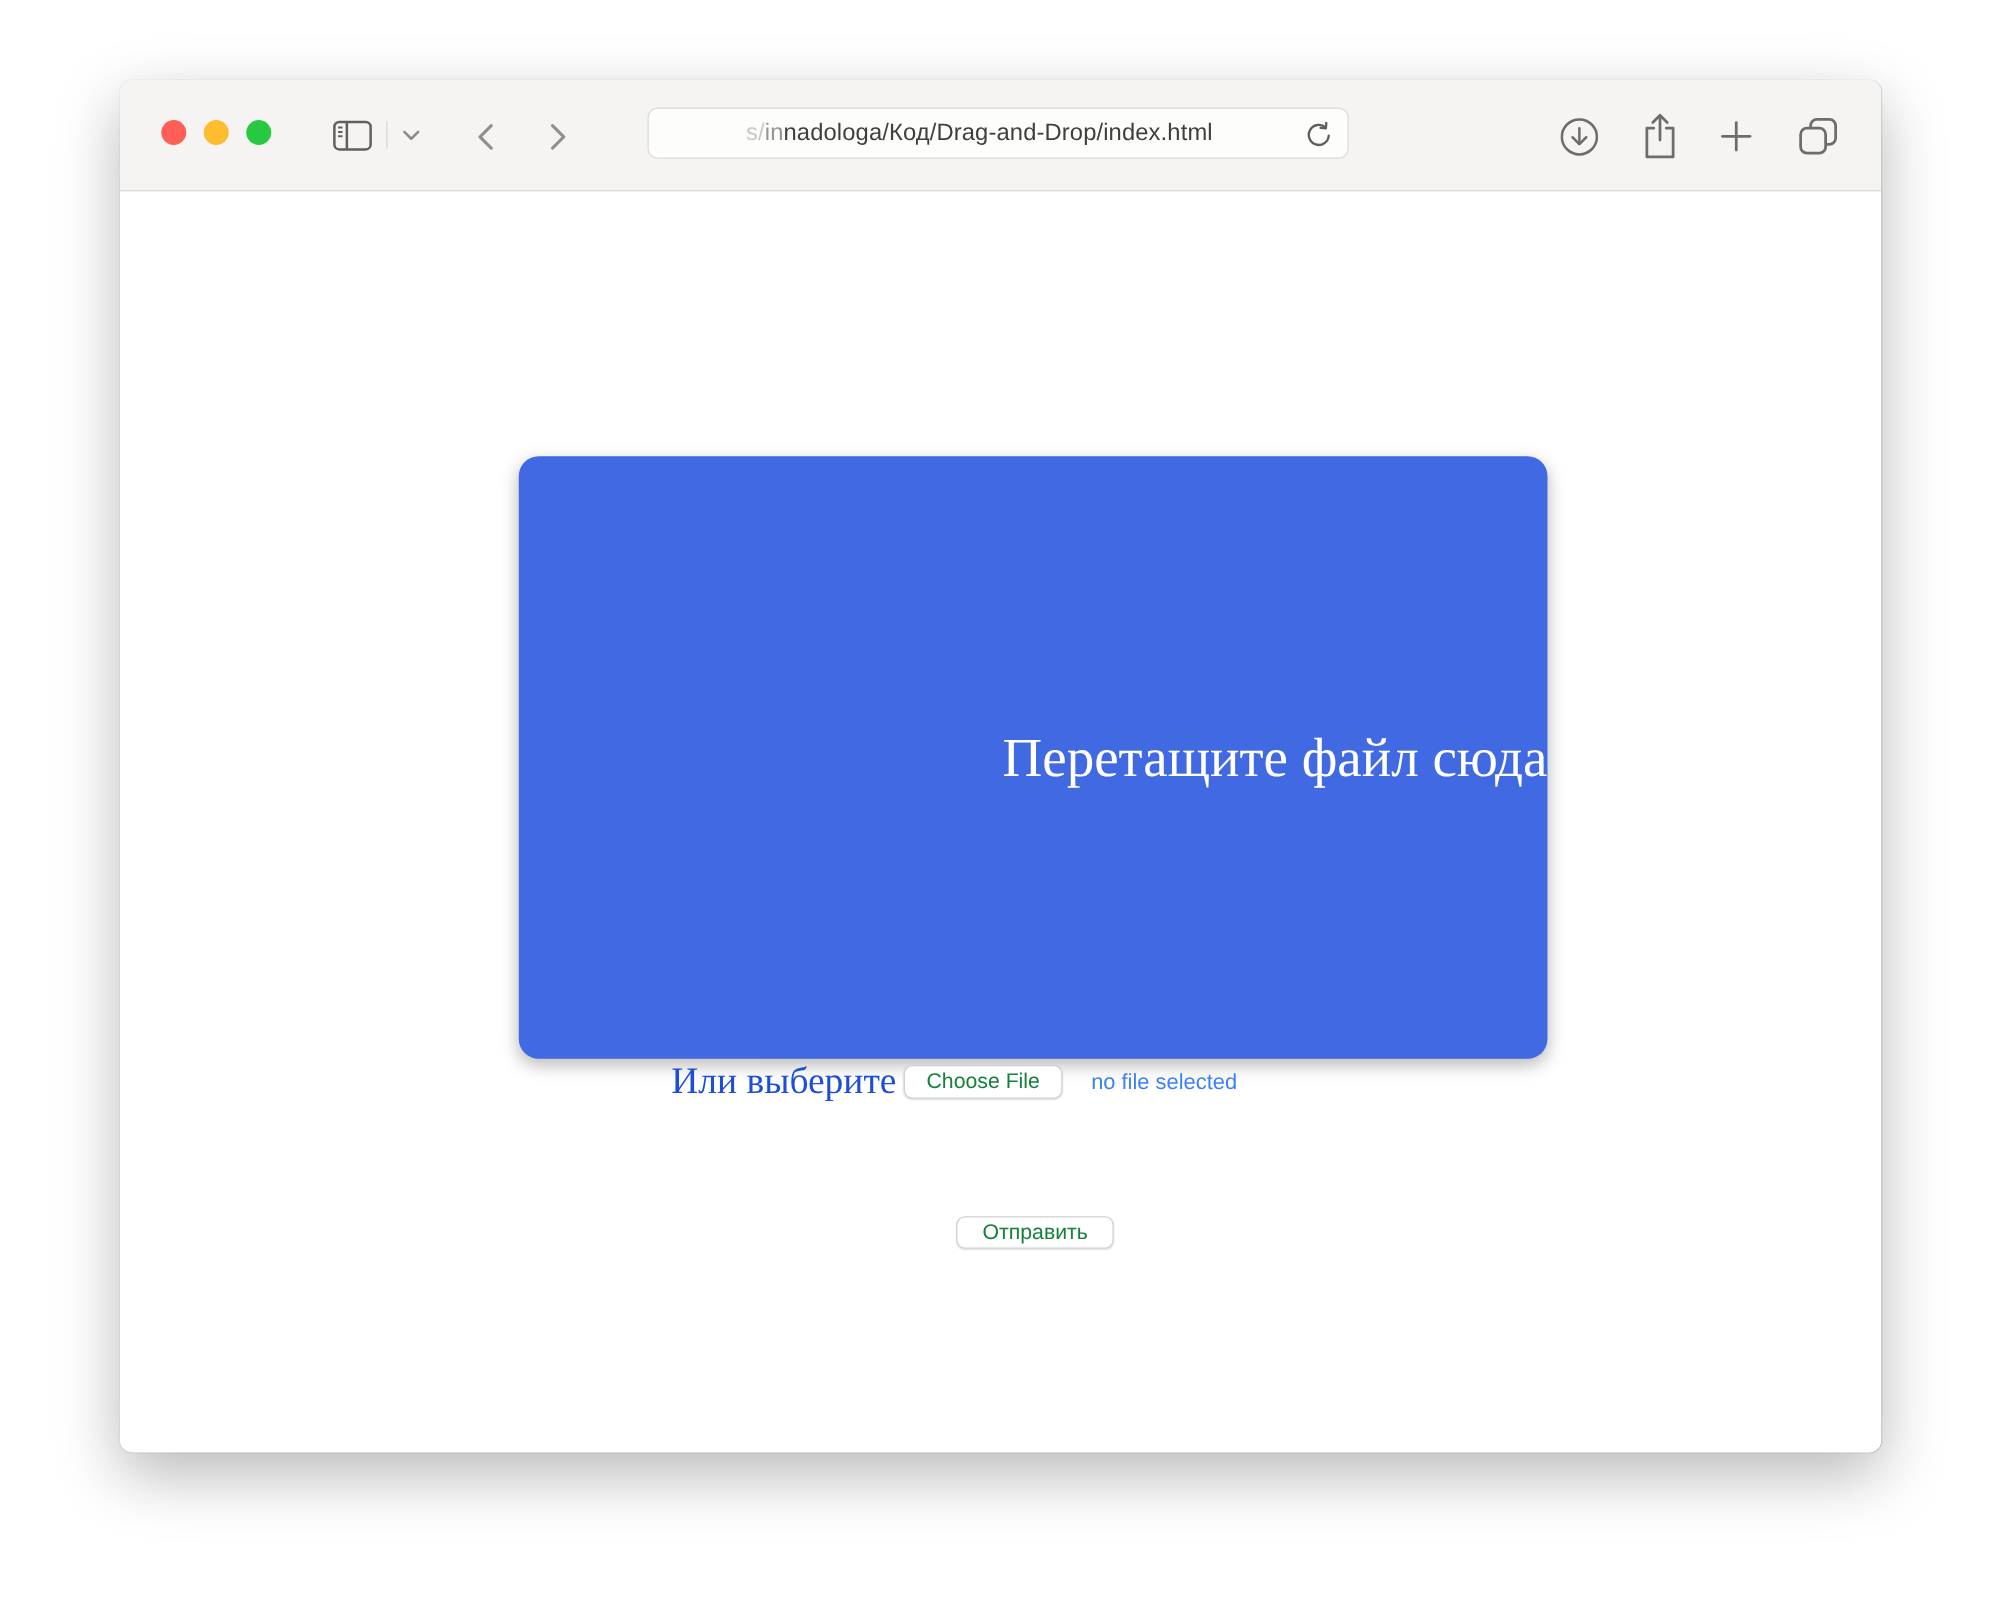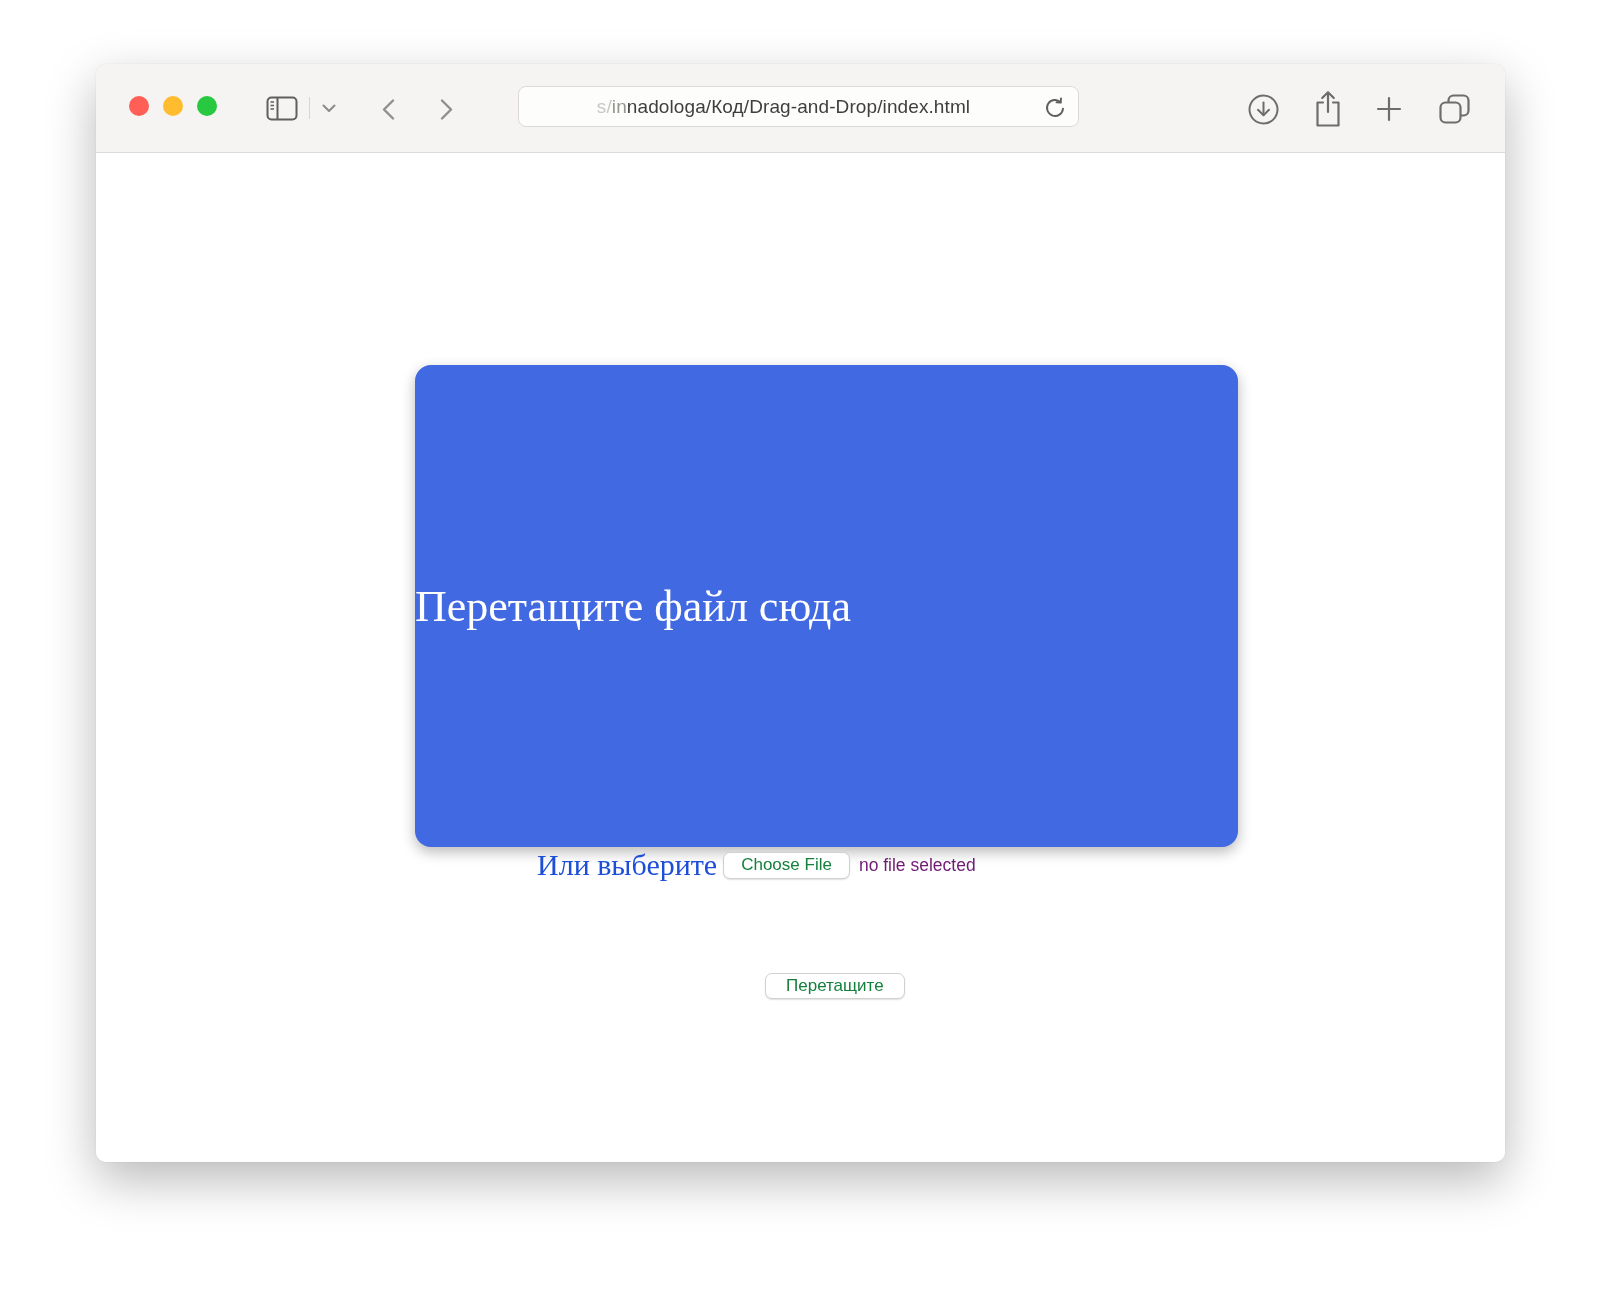--- a/index.html
+++ b/index.html
@@ -36,38 +36,38 @@
   .url-faded { color: #c9c8c6; }
   .url-mid { color: #96958f; }
   .reload-btn { position: absolute; right: 10px; top: 8px; width: 26px; height: 26px; color: #5f5f5d; }
 
   
   .page { position: absolute; left: 0; top: 90px; width: 100%; height: 1008px; background: #ffffff; }
 
   .dropzone {
     position: absolute; left: 319px; top: 211px; width: 823px; height: 482px;
     border-radius: 16px;
-    display: flex; align-items: center; justify-content: flex-start;
+    display: flex; align-items: center; justify-content: flex-end;
     box-shadow: 0 5px 14px rgba(0,0,0,0.28);
   }
   .dropzone-label {
     font-family: "Liberation Serif", serif; font-size: 44px; color: #ffffff; white-space: nowrap;
   }
 
   .file-row { position: absolute; left: 441px; top: 694px; height: 34px; display: flex; align-items: center; }
   .file-row-label { font-family: "Liberation Serif", serif; font-size: 30px; color: #1d4ed8; white-space: nowrap; }
   .mac-btn {
     background: #ffffff; border: 1px solid #d2d1cf; border-radius: 7px;
     font-family: "Liberation Sans", sans-serif; font-size: 17px; color: #15803d;
     box-shadow: 0 1px 1.5px rgba(0,0,0,0.12);
     display: inline-flex; align-items: center; justify-content: center;
     white-space: nowrap;
   }
   .choose-file-btn { margin-left: 6px; height: 27px; padding: 0 17px; }
-  .file-status { margin-left: 9px; font-size: 17.5px; color: #701a75; white-space: nowrap; }
+  .file-status { margin-left: 23px; font-size: 17.5px; color: #3b82f6; white-space: nowrap; }
 
   .submit-btn { position: absolute; left: 669px; top: 819px; height: 26px; padding: 0 20px; }
 </style>
 </head>
 <body>
 
 <div class="browser-window">
 
   <div class="toolbar">
 
@@ -172,17 +172,17 @@
     <div class="dropzone" style="background:#4169E1">
       <div class="dropzone-label">Перетащите файл сюда</div>
     </div>
 
     <div class="file-row">
       <span class="file-row-label">Или выберите</span>
       <button class="mac-btn choose-file-btn">Choose File</button>
       <span class="file-status">no file selected</span>
     </div>
 
-    <button class="mac-btn submit-btn">Перетащите</button>
+    <button class="mac-btn submit-btn">Отправить</button>
 
   </div>
 
 </div>
 
 </body></html>

